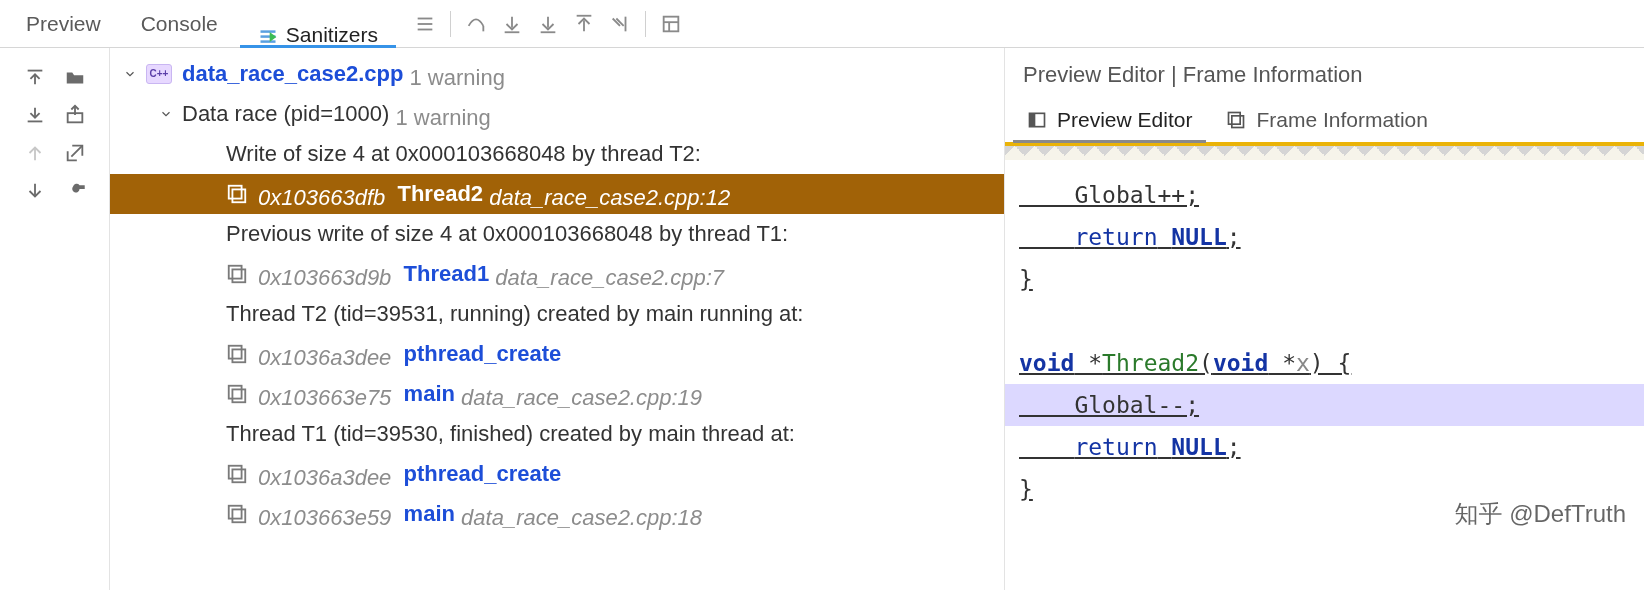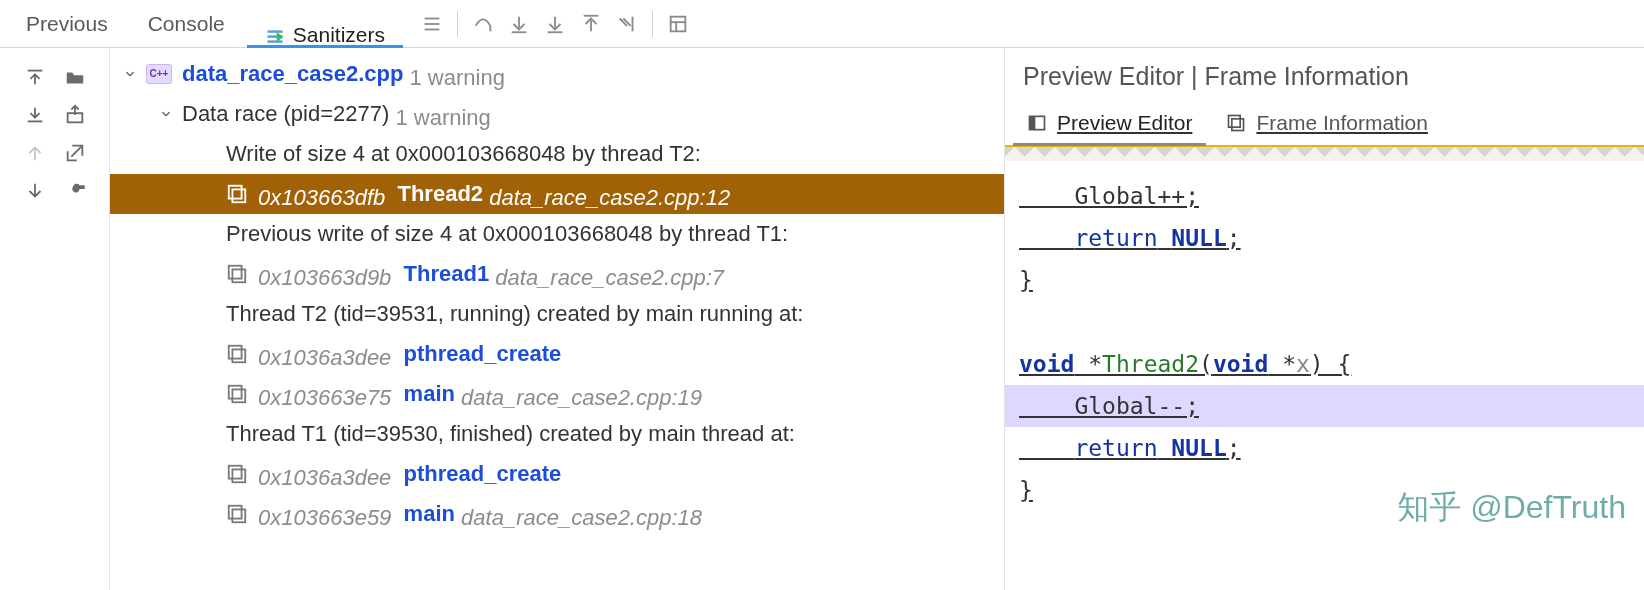--- a/index.html
+++ b/index.html
@@ -30,47 +30,47 @@
   .bold{font-weight:700;color:#1d4ed8;}
   .muted{color:#8c8c8c;margin-top:9px;}
   .italic{font-style:italic;}
   .frame-ico{display:inline-flex;width:22px;height:22px;margin-right:10px;color:#7a7a7a;}
   .frame-ico svg{width:100%;height:100%;stroke:#7a7a7a;fill:none;stroke-width:2;}
   .row.selected{background:#a16207;color:#fff;}
   .row.selected .muted,.row.selected .italic,.row.selected .bold{color:#fff;}
   .row.selected .frame-ico svg{stroke:#fff;}
   
   .right{width:640px;border-left:1px solid #e3e3e3;display:flex;flex-direction:column;}
-  .right-title{padding:14px 18px 10px;color:#555;font-size:25px;}
-  .right-tabs{display:flex;border-bottom:2px solid #eab308;padding:0 8px;gap:6px;text-decoration:underline;}
+  .right-title{padding:14px 18px 10px;color:#555;font-size:22px;}
+  .right-tabs{display:flex;border-bottom:4px solid #eab308;padding:0 8px;gap:6px;}
   .rtab{display:flex;align-items:center;gap:10px;padding:10px 14px;color:#555;cursor:pointer;position:relative;}
   .rtab.active{color:#222;}
   .rtab.active::after{content:"";position:absolute;left:0;right:0;bottom:-1px;height:3px;background:#8a8a8a;}
   .rtab .ic{width:20px;height:20px;display:inline-flex;}
   .rtab .ic svg{width:100%;height:100%;stroke:#555;fill:none;stroke-width:2;}
   .zigzag{height:14px;background:
     linear-gradient(135deg,#d5d5d5 25%,transparent 25%) 0 0/20px 20px,
     linear-gradient(225deg,#d5d5d5 25%,transparent 25%) 0 0/20px 20px;
     background-color:#f6f4ea;}
   .code{flex:1;background:#fff;padding:14px 0 0 0;text-decoration:underline;}
   pre.codeblock{font-family:"SF Mono",Menlo,Consolas,monospace;font-size:23px;line-height:42px;white-space:pre;color:#333;padding-left:14px;}
   .kw{color:#1434a4;font-weight:600;}
   .kw2{color:#1434a4;}
   .fn{color:#2b7a2b;}
   .param{color:#888;}
   .hl-line{background:#dcd8ff;display:block;margin-left:-14px;padding-left:14px;}
-  .watermark{position:absolute;right:18px;bottom:60px;color:#0f766e;font-size:32px;opacity:.6;pointer-events:none;font-family:Arial;}
+  .watermark{position:absolute;right:18px;bottom:60px;color:#000000;font-size:24px;opacity:.6;pointer-events:none;font-family:Arial;}
   .codewrap{position:relative;height:100%;}
 </style>
 </head>
 <body>
 
 <div class="topbar">
   <div class="tab">
-      <span>Previous</span>
+      <span>Preview</span>
     </div>
   <div class="tab">
       <span>Console</span>
     </div>
   <div class="tab active">
     <span class="san-ico">
       <svg viewBox="0 0 24 24">
           <rect x="3" y="4" width="18" height="3" fill="#5aa0e0"></rect>
           <rect x="3" y="10" width="18" height="3" fill="#5aa0e0"></rect>
           <rect x="3" y="16" width="18" height="3" fill="#5aa0e0"></rect>
@@ -210,21 +210,21 @@
       <span>&nbsp;</span>
       <span class="muted">1 warning</span>
     </div>
     <div class="row">
       <span class="indent" style="width:46px"></span>
       <span class="chev">
           <svg viewBox="0 0 24 24">
             <polyline points="6 9 12 15 18 9"></polyline>
           </svg>
         </span>
-      <span>Data race (pid=2277)</span>
+      <span>Data race (pid=1000)</span>
       <span>&nbsp;</span>
       <span class="muted">1 warning</span>
     </div>
     <div id="tree-rows">
         <div class="row">
           <span class="indent" style="width:116px"></span>
           <span>Write of size 4 at 0x000103668048 by thread T2:</span>
         </div>
         <div class="row selected">
           <span class="indent" style="width:116px"></span>

